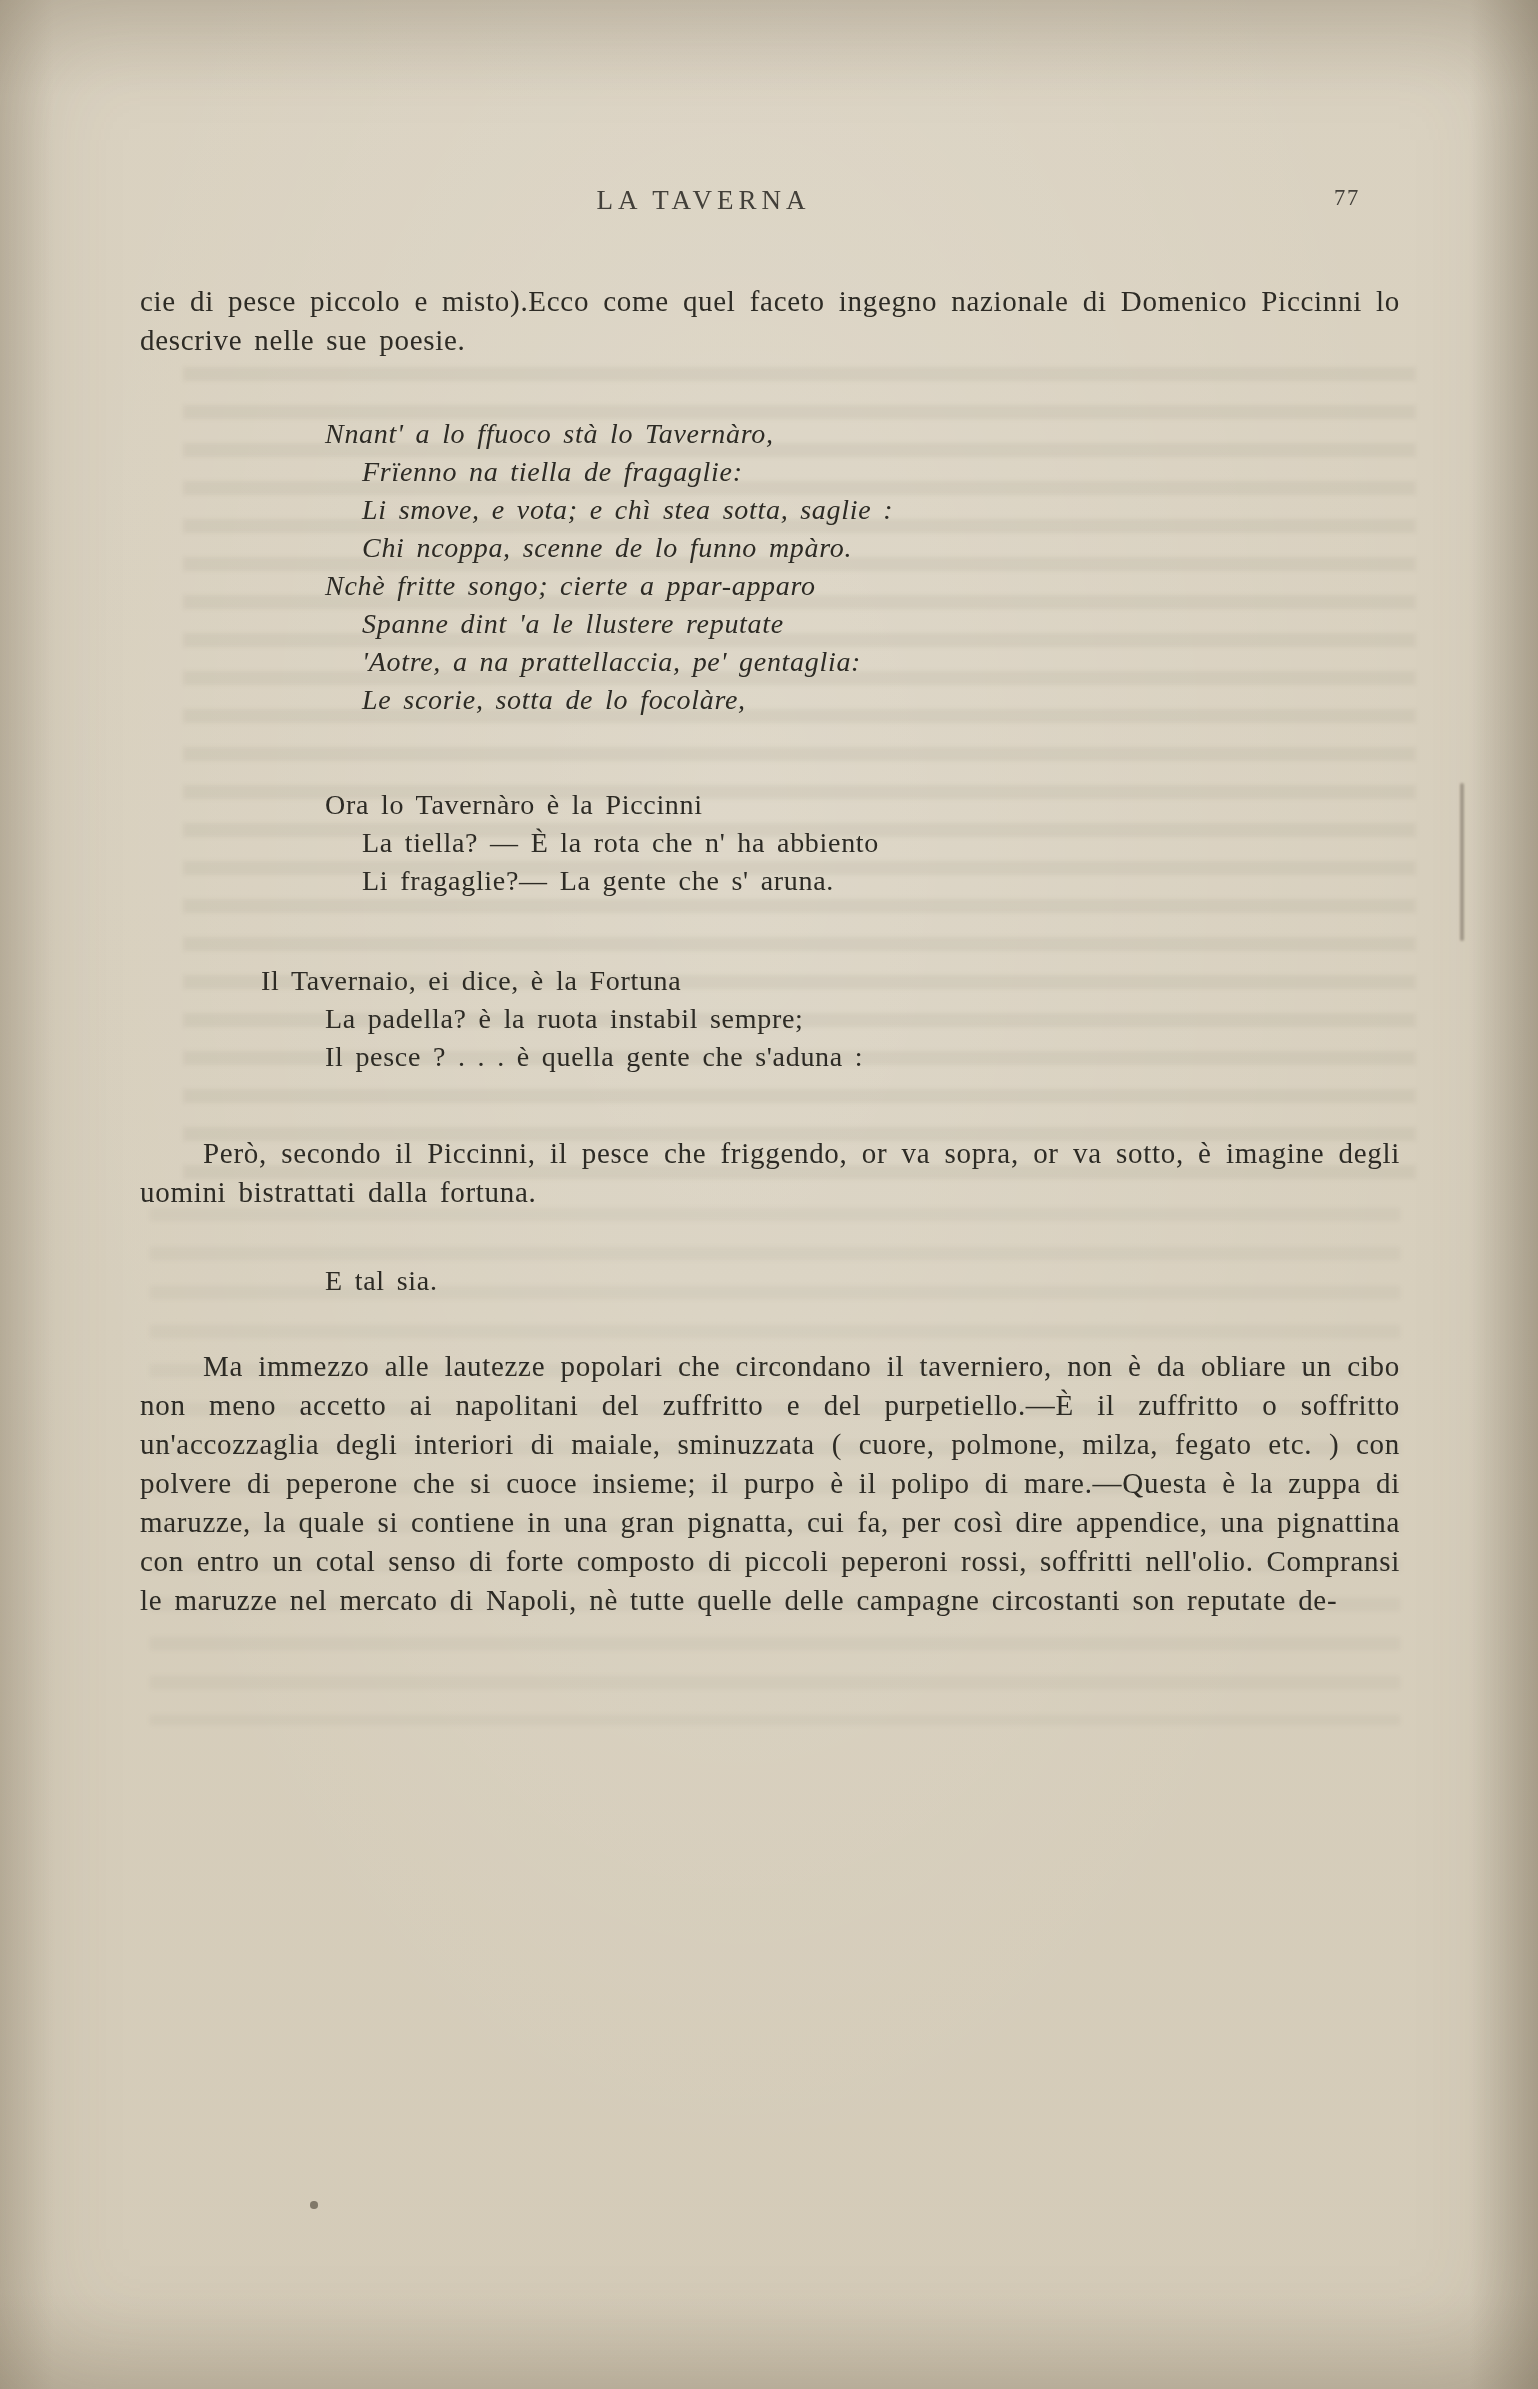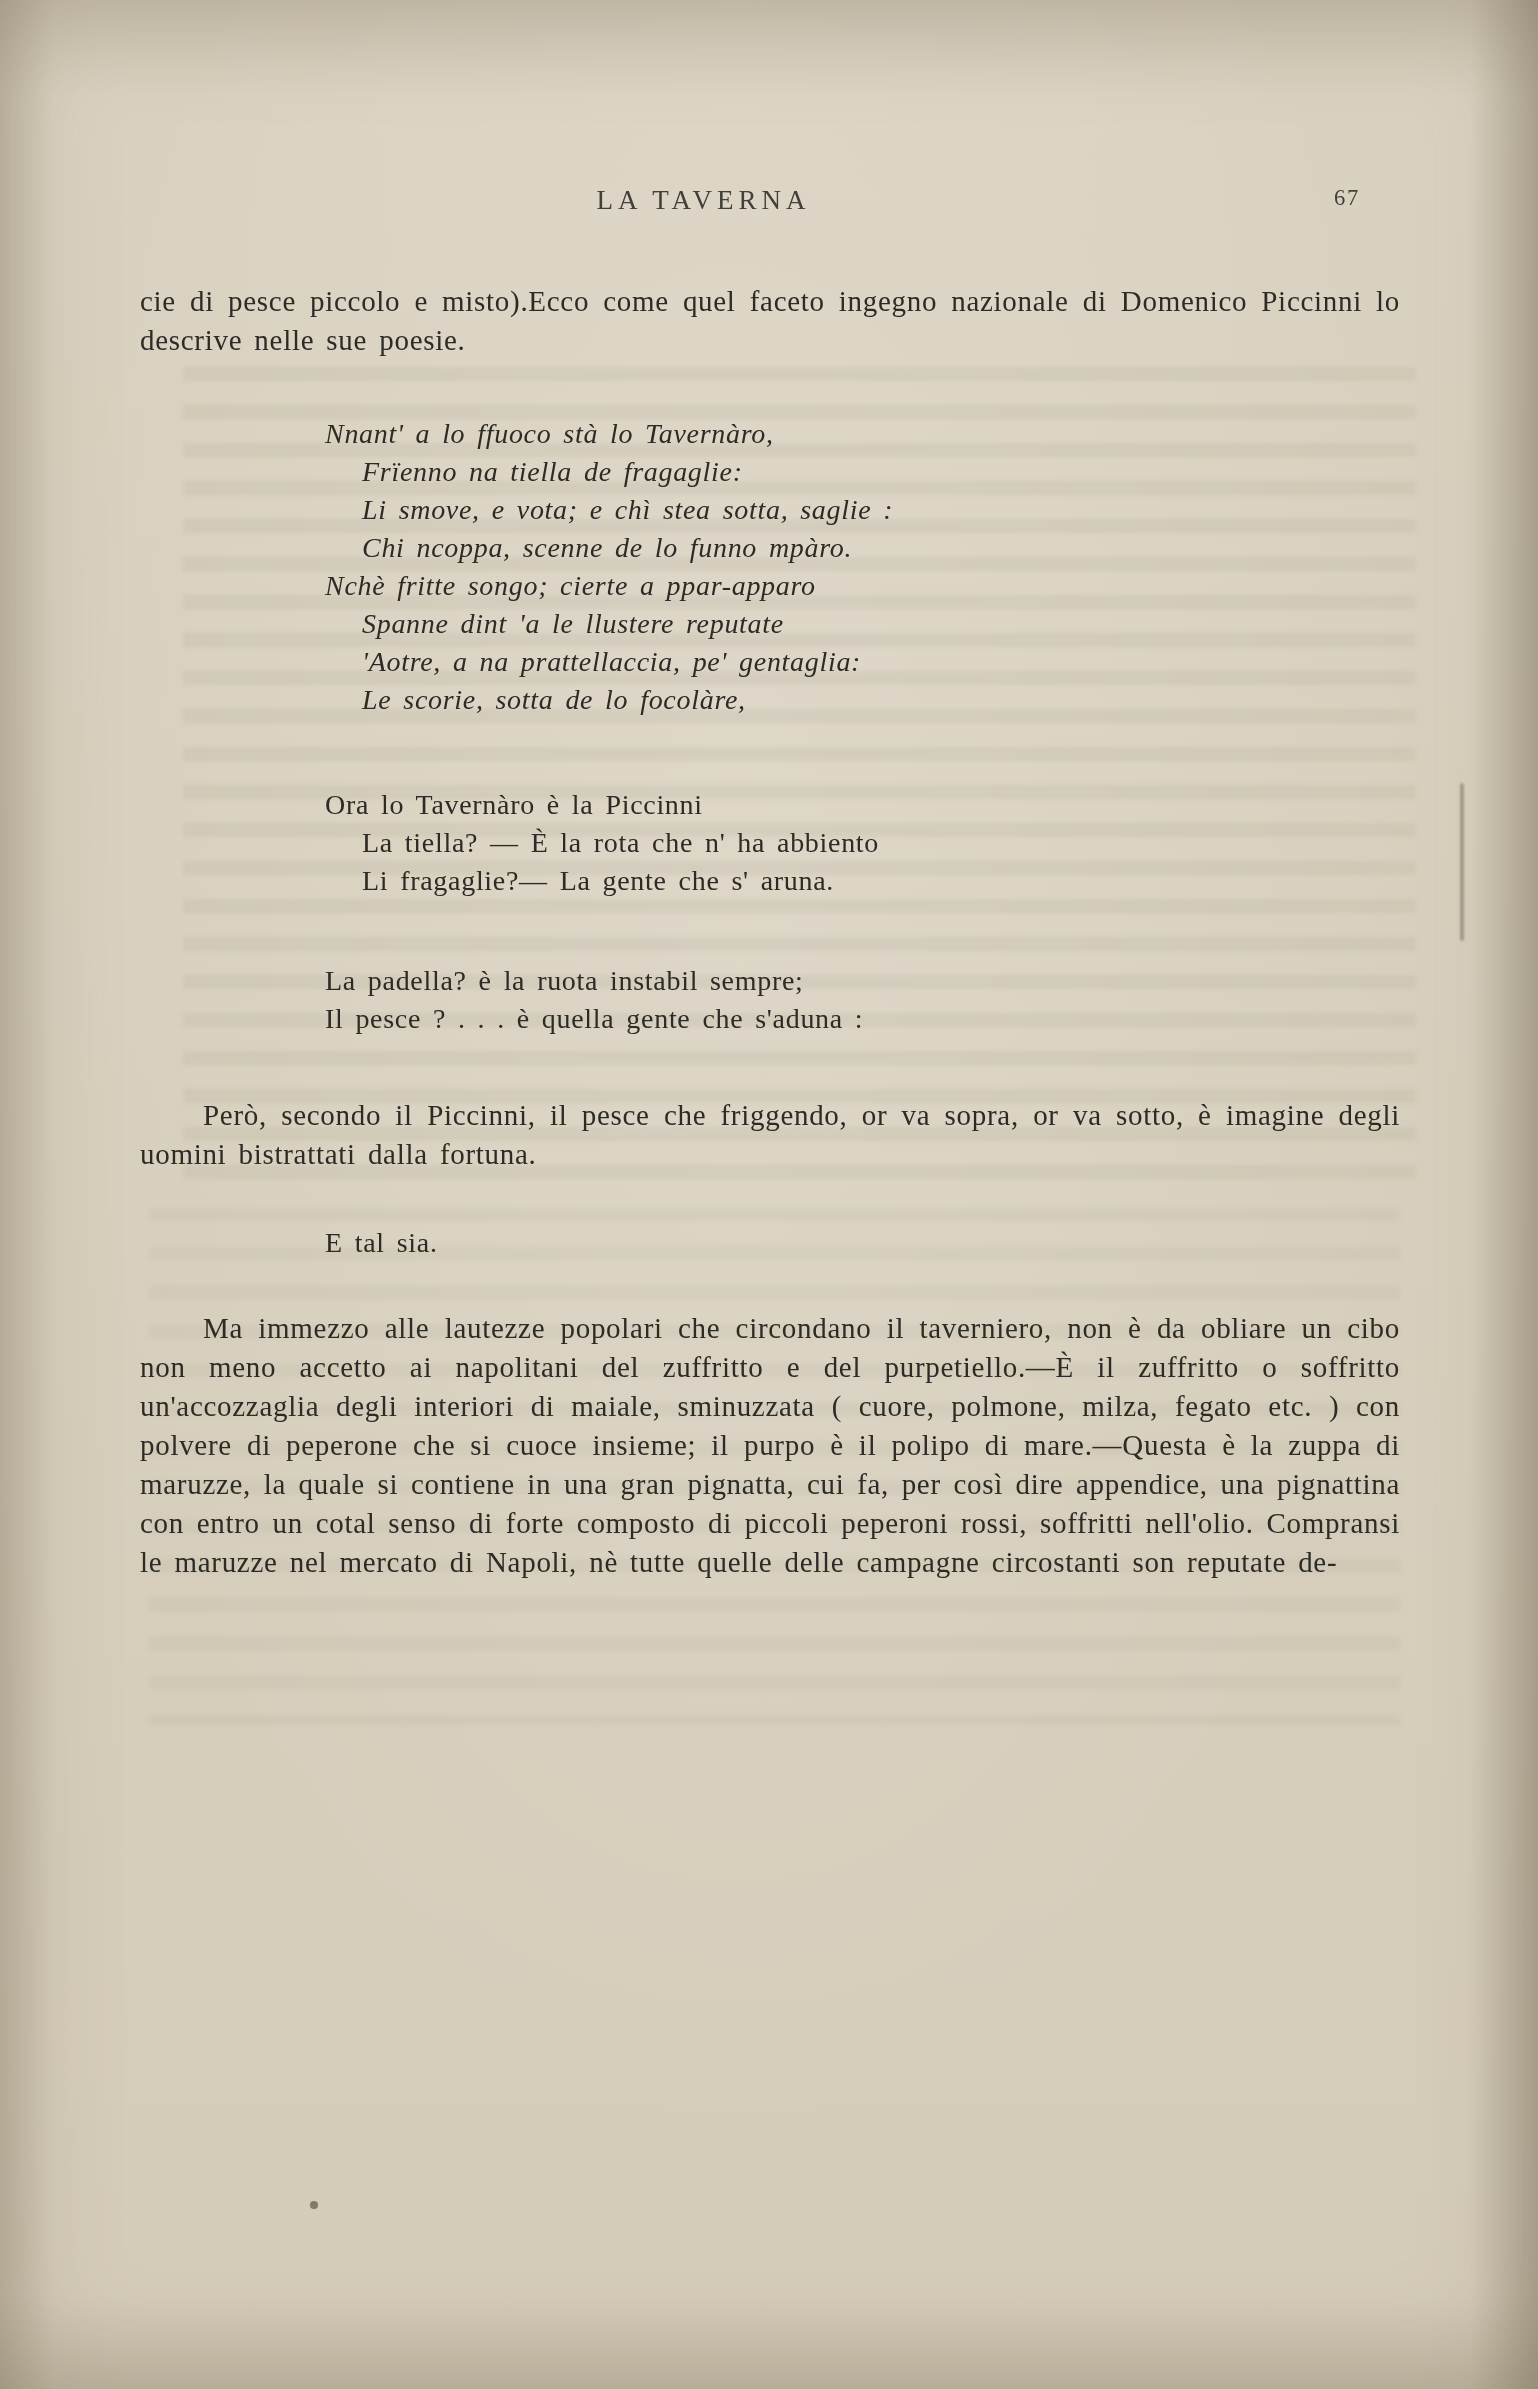--- a/index.html
+++ b/index.html
@@ -107,21 +107,21 @@
 
 <div class="page">
 
   <div class="bleed bleed-a"></div>
   <div class="bleed bleed-b"></div>
   <div class="fold-mark"></div>
   <div class="speck"></div>
 
   <header class="running-head">
     <span class="head-title">LA TAVERNA</span>
-    <span class="page-num">67</span>
+    <span class="page-num">77</span>
   </header>
 
   <main class="content">
 
     <p class="body-par">cie di pesce piccolo e misto).Ecco come quel faceto ingegno nazionale di Domenico Piccinni lo descrive nelle sue poesie.</p>
 
     <div class="poem italic mt-poem1">
       <div class="pline">Nnant' a lo ffuoco stà lo Tavernàro,</div>
       <div class="pline ind">Frïenno na tiella de fragaglie:</div>
       <div class="pline ind">Li smove, e vota; e chì stea sotta, saglie :</div>
@@ -133,20 +133,21 @@
     </div>
 
 
     <div class="poem mt-poem2">
       <div class="pline"><span class="it">Ora lo Tavernàro è la </span><span class="roman">Piccinni</span></div>
       <div class="pline ind it">La tiella? — È la rota che n' ha abbiento</div>
       <div class="pline ind it">Li fragaglie?— La gente che s' aruna.</div>
     </div>
 
     <div class="poem mt-poem3">
+      <div class="pline hang">Il Tavernaio, ei dice, è la Fortuna</div>
       <div class="pline">La padella? è la ruota instabil sempre;</div>
       <div class="pline">Il pesce ? . . . è quella gente che s'aduna :</div>
     </div>
 
     <p class="body-par indent1 mt-comment">Però, secondo il Piccinni, il pesce che friggendo, or va sopra, or va sotto, è imagine degli uomini bistrattati dalla fortuna.</p>
 
     <div class="poem mt-etal">
       <div class="pline">E tal sia.</div>
     </div>
 

